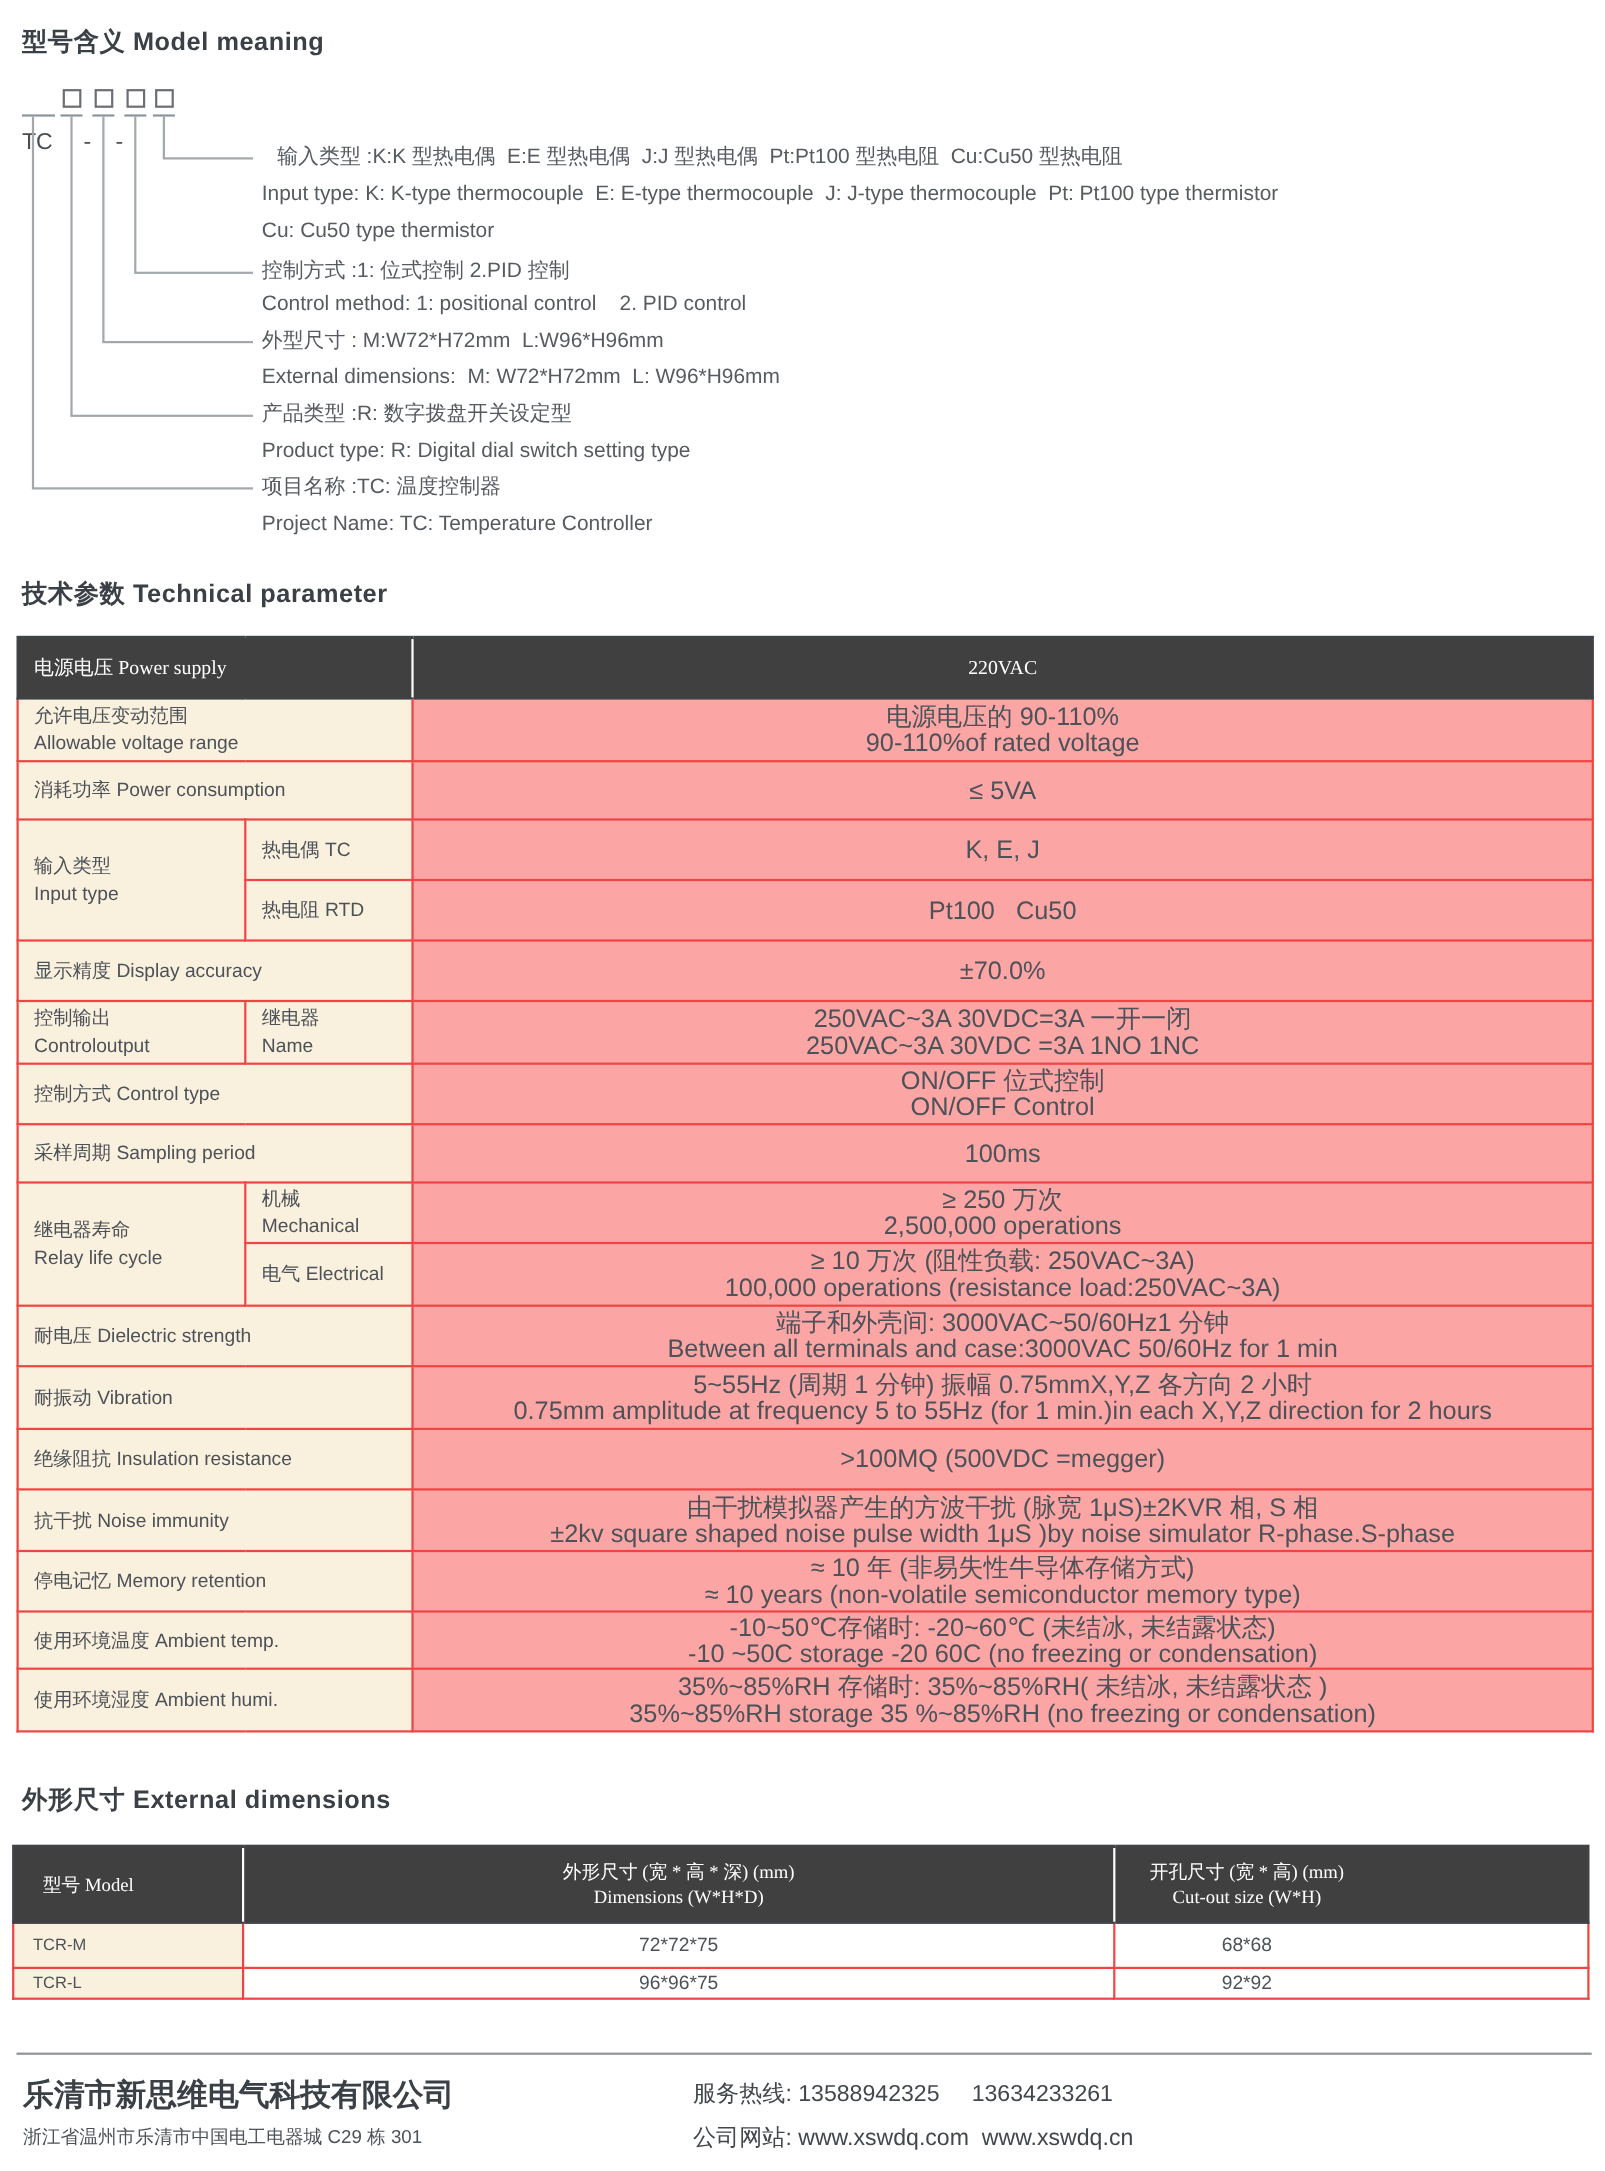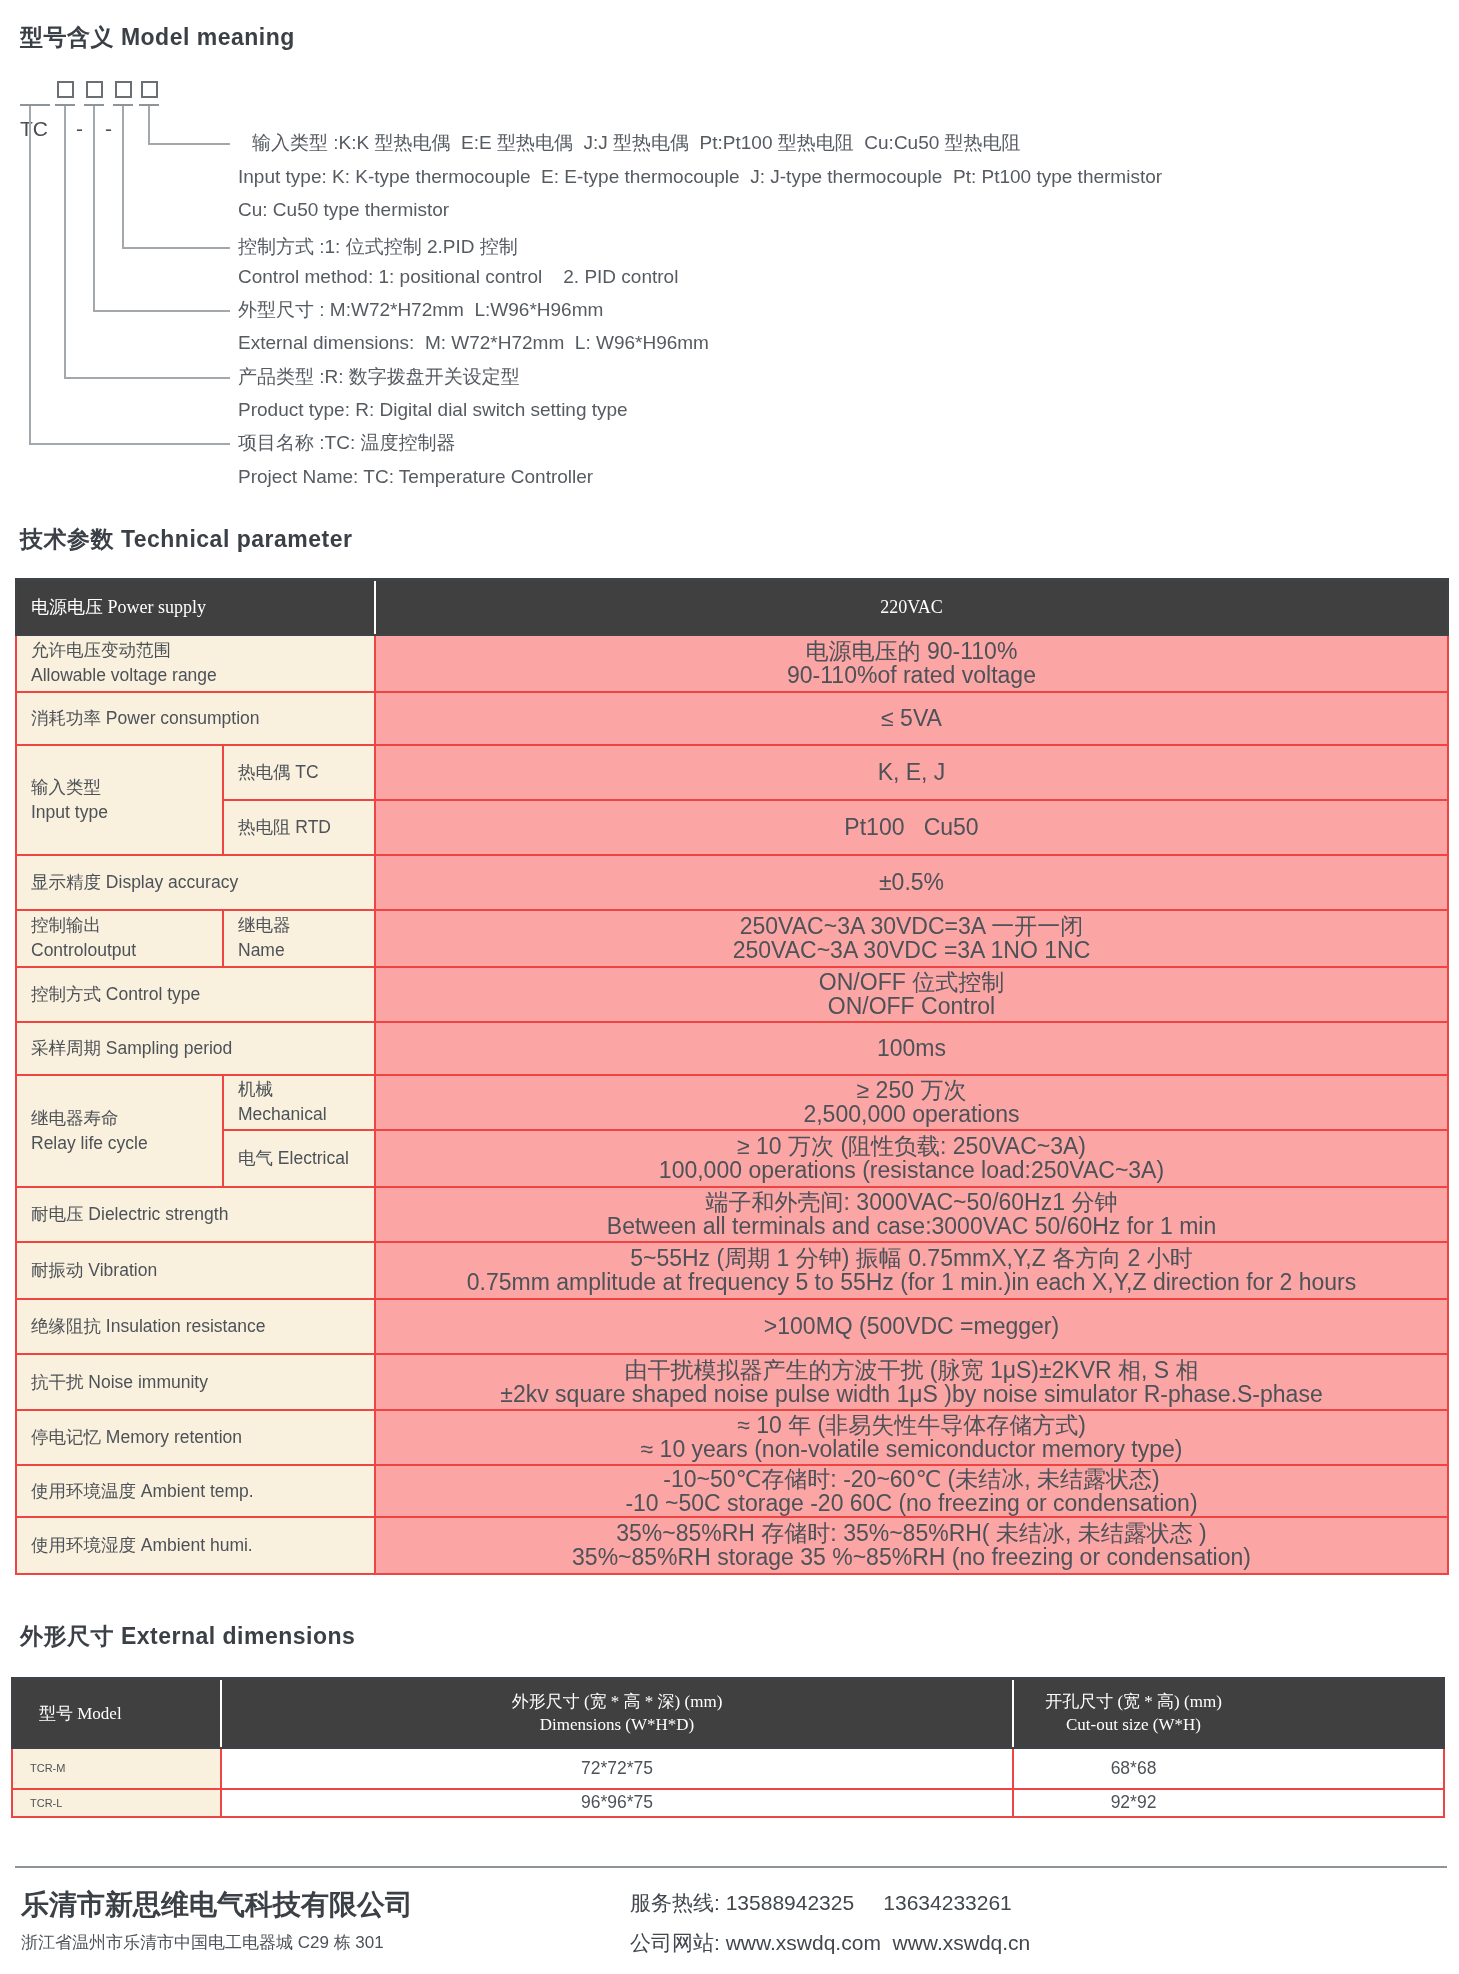--- a/index.html
+++ b/index.html
@@ -28,21 +28,21 @@
   .lbl .l2{line-height:25px;}
   .val{background:#fca5a5;text-align:center;font-size:23px;}
   .val .l2{line-height:24px;white-space:pre;}
   .one{white-space:pre;}
   .hdr-lbl{font-size:18px;padding-left:14px;text-align:left;}
   .hdr-val{font-size:18px;text-align:center;}
   
   .d-hdr{font-size:17px;line-height:23px;text-align:center;}
   .d-model{padding-left:26px;text-align:left;}
   .d-cut{padding-right:190px;}
-  .d-row-lbl{background:#faf0de;text-align:left;padding-left:17px;font-size:11px;}
+  .d-row-lbl{background:#faf0de;text-align:left;padding-left:17px;font-size:15px;}
   .d-row-val{background:#fff;text-align:center;font-size:17.5px;}
   
   .footer-company{font-size:28px;font-weight:bold;color:#3b4047;}
   .footer-addr{font-size:17px;color:#4d5258;}
   .footer-contact{font-size:21px;color:#42474d;white-space:pre;}
 </style>
 </head>
 <body>
 
 <div class="abs sec-title" style="left:20px;top:22px;">型号含义 Model meaning</div>
@@ -118,21 +118,21 @@
     </td>
     <td class="lbl">热电偶 TC</td>
     <td class="val one">K, E, J</td>
   </tr>
   <tr style="height:55px;">
     <td class="lbl">热电阻 RTD</td>
     <td class="val one">Pt100   Cu50</td>
   </tr>
   <tr style="height:55px;">
     <td colspan="2" class="lbl">显示精度 Display accuracy</td>
-    <td class="val one">±0.5%</td>
+    <td class="val one">±70.0%</td>
   </tr>
   <tr style="height:57px;">
     <td class="lbl">
       <div class="l2">控制输出</div>
       <div class="l2">Controloutput</div>
     </td>
     <td class="lbl">
       <div class="l2">继电器</div>
       <div class="l2">Name</div>
     </td>

